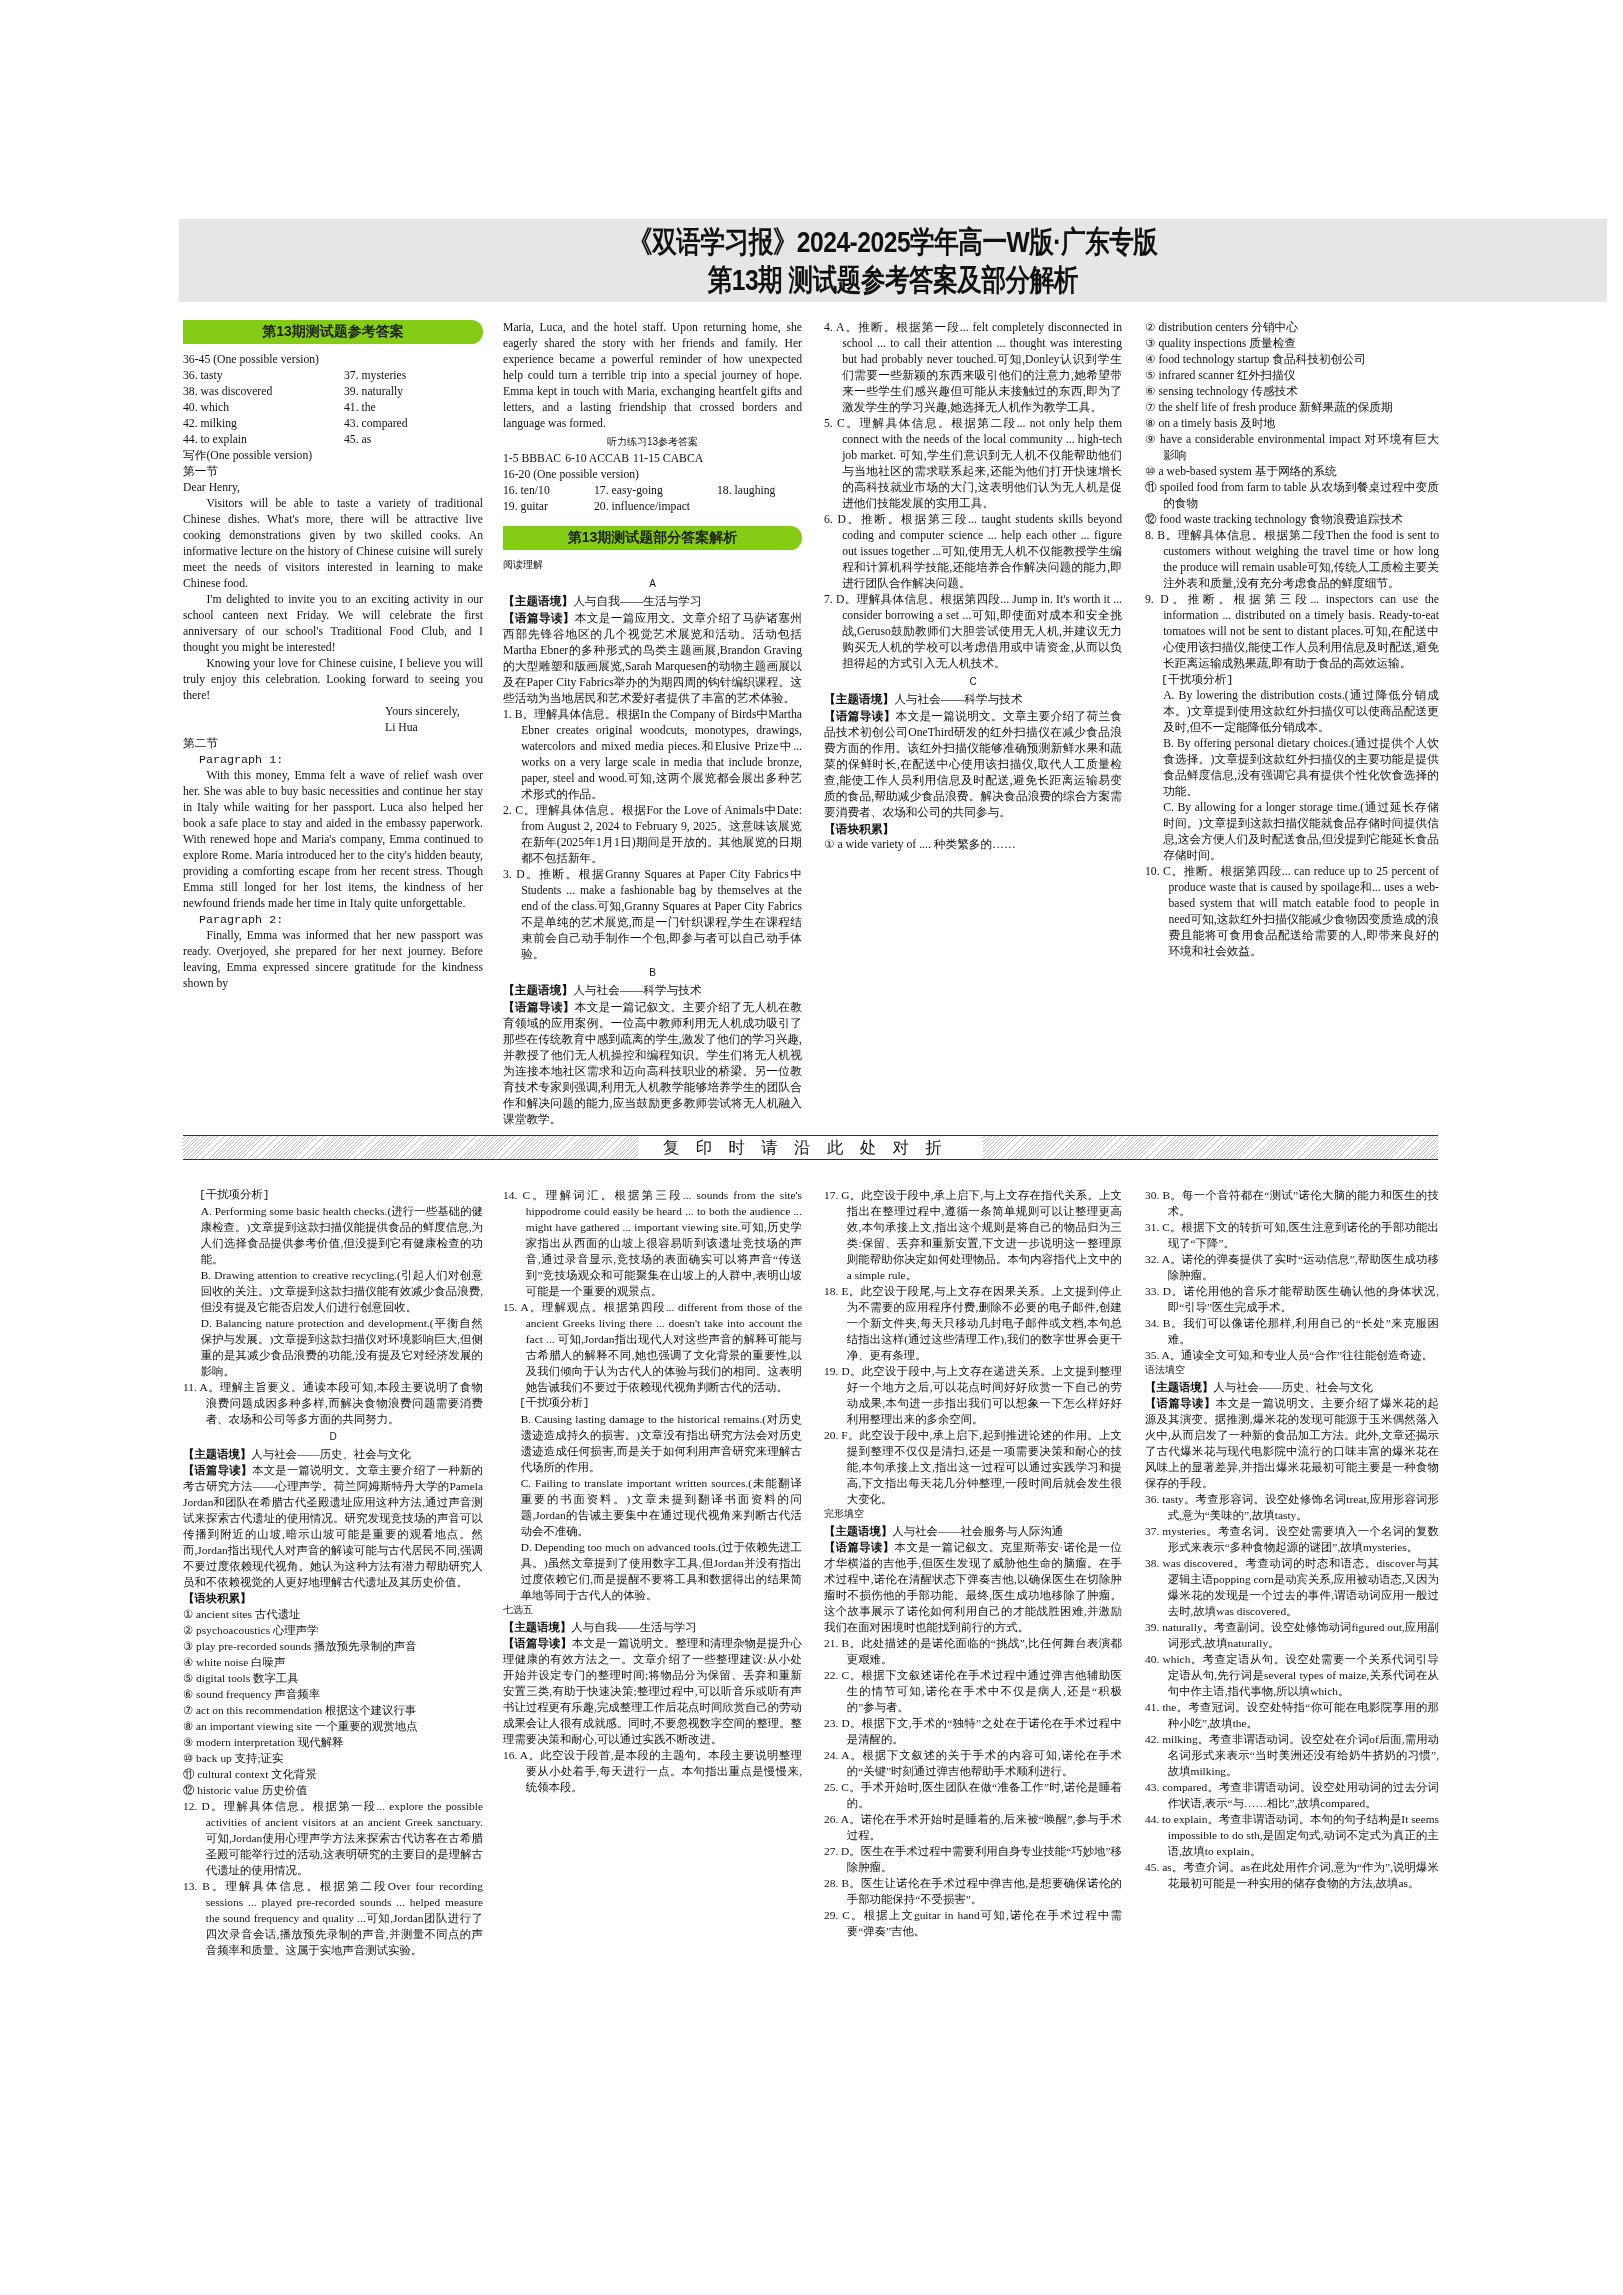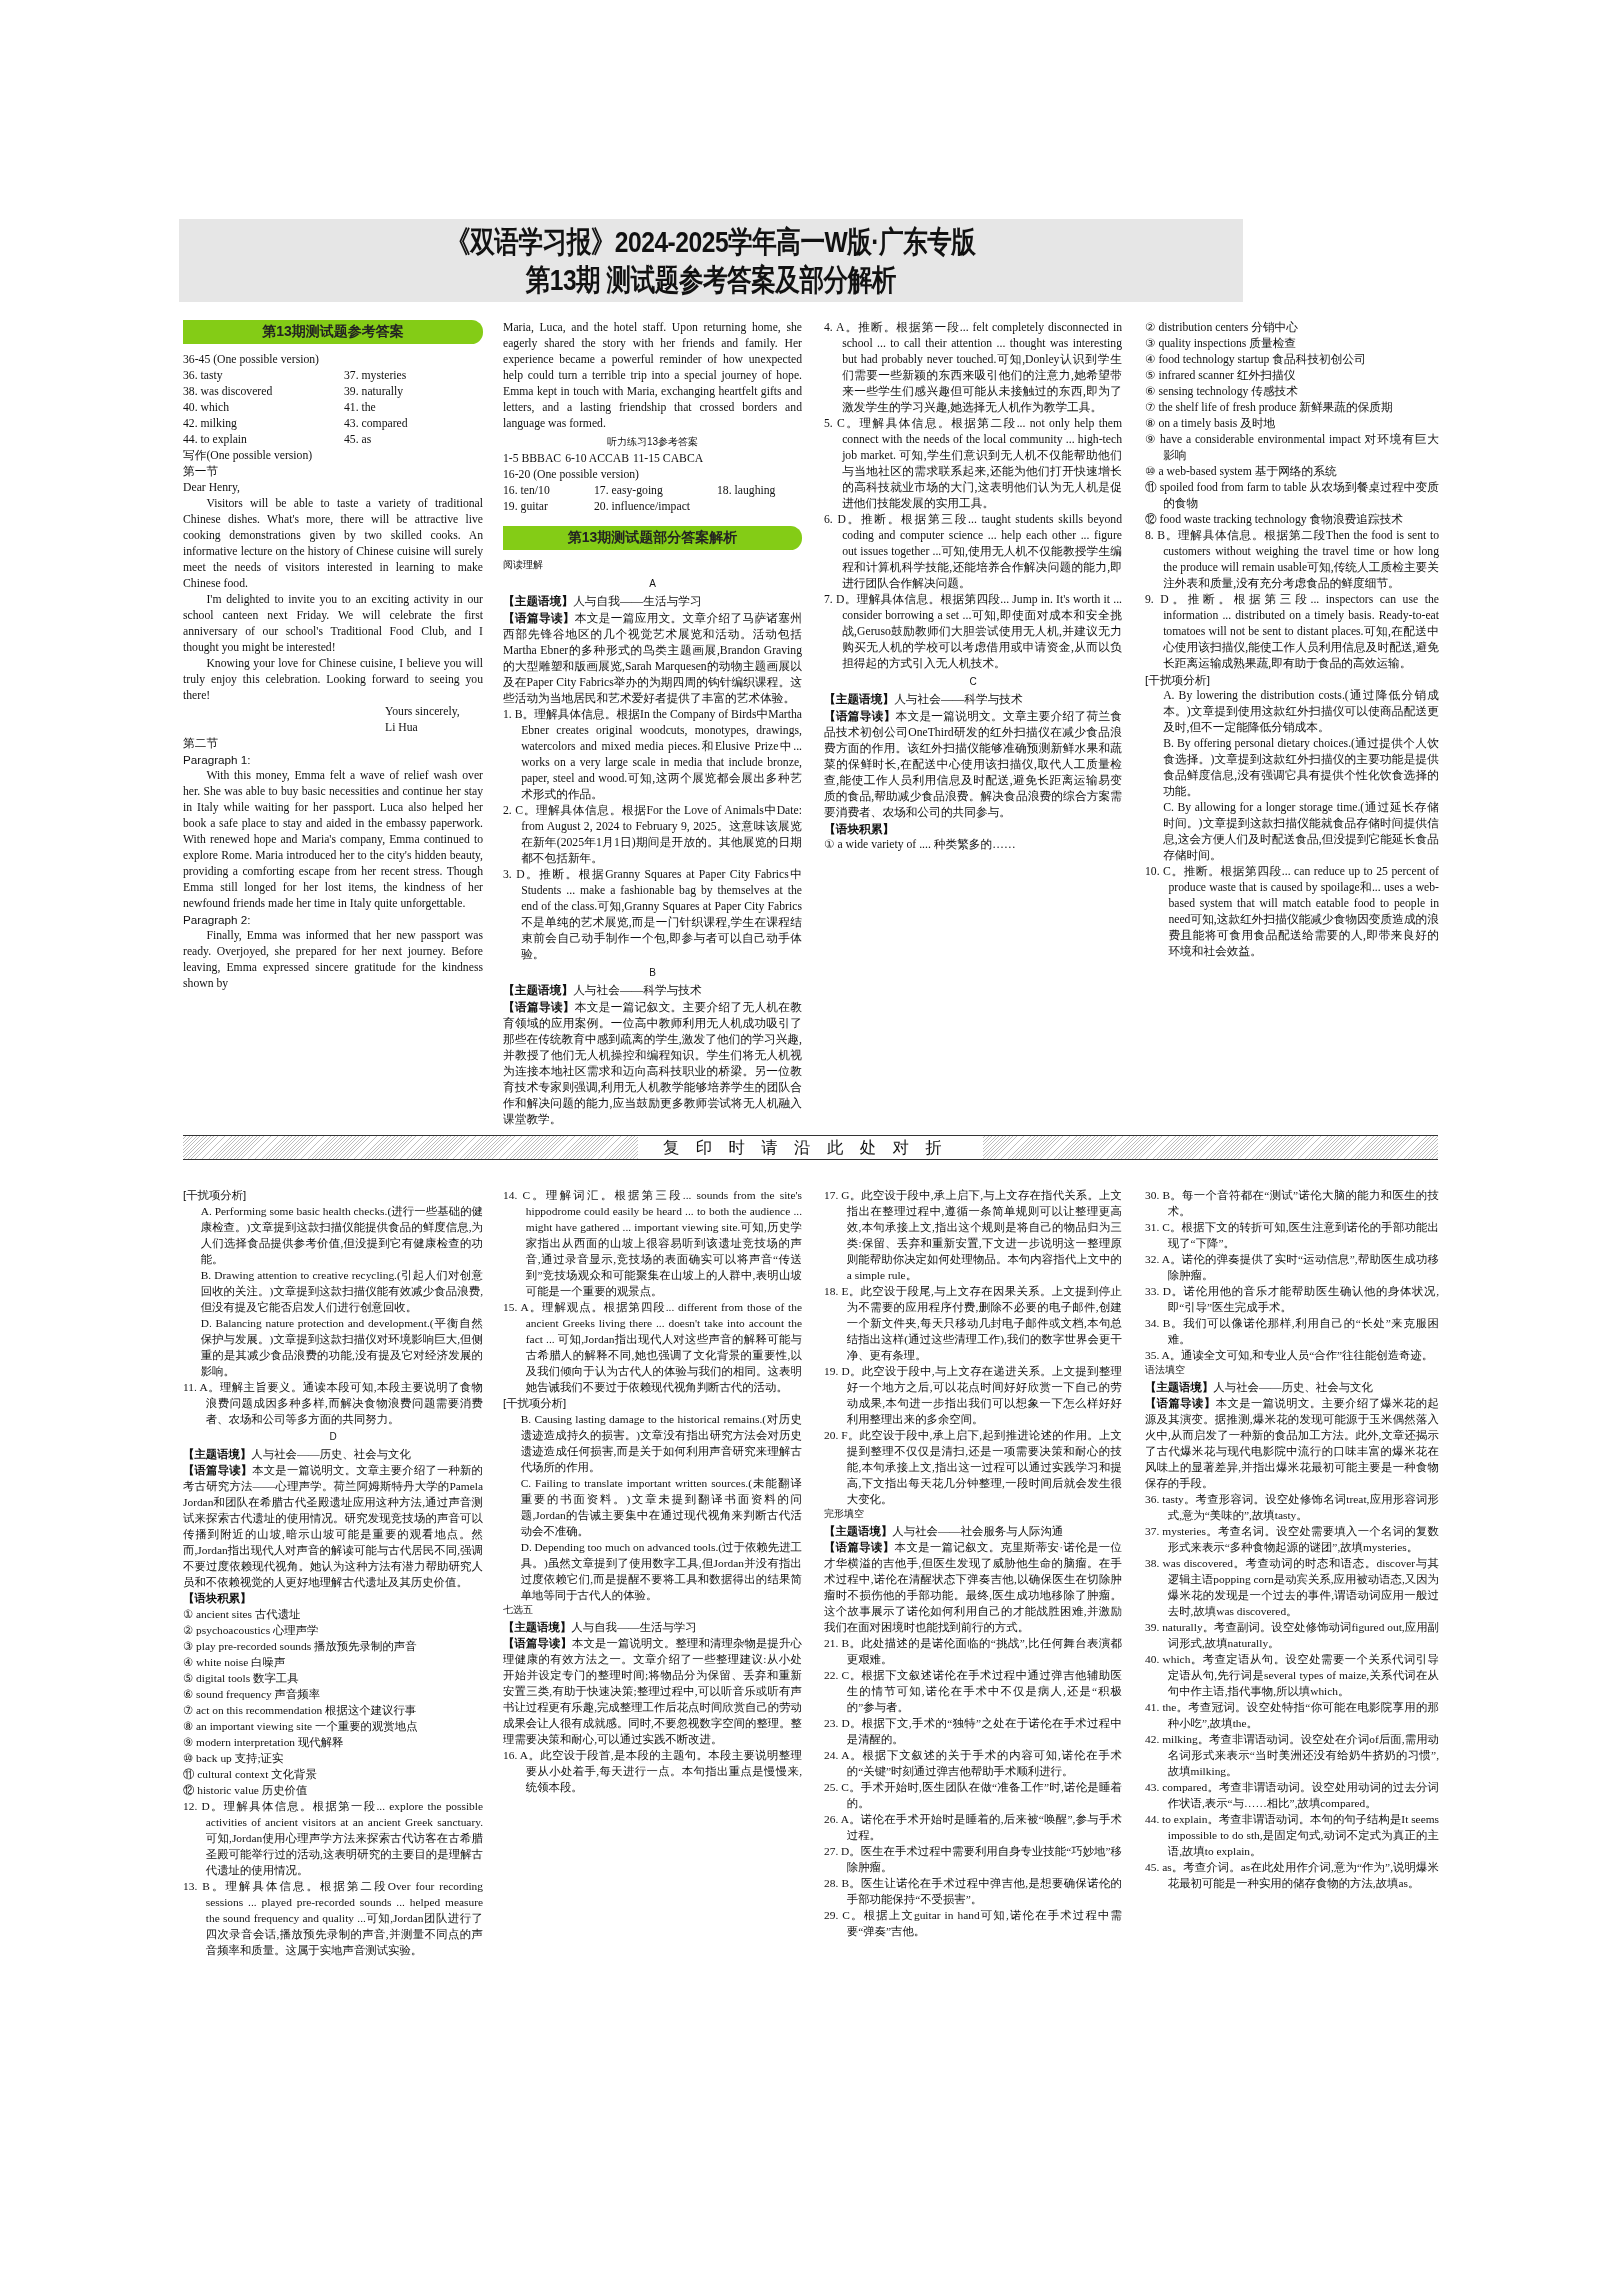--- a/index.html
+++ b/index.html
@@ -1,33 +1,33 @@
 <!DOCTYPE html>
 <html style="font-size:10px"><head>
 <meta charset="utf-8">
 <style>
   * { box-sizing: border-box; margin: 0; padding: 0; }
   html, body { width: 1623px; height: 2295px; background: #ffffff; }
   body { font-family: "Liberation Serif", "DejaVu Serif", serif; color: #111; position: relative; }
   .page { position: absolute; left: 0; top: 0; width: 1623px; height: 2295px; }
-  .header { position: absolute; left: 179px; top: 219px; width: 1064px; height: 83px; background: #e6e6e6;
+  .header { position: absolute; left: 179px; top: 219px; width: 1428px; height: 83px; background: #e6e6e6;
     display: flex; flex-direction: column; align-items: center; justify-content: center; }
   .header .t1, .header .t2 { font-family: "Liberation Sans", "DejaVu Sans", sans-serif; font-weight: bold;
     font-size: 30px; line-height: 38px; letter-spacing: -0.6px; transform: scaleX(0.82); color: #111; }
   .col { position: absolute; font-size: 11.7px; line-height: 16px; text-align: justify; }
   .c1 { left: 183px; width: 300px; }
   .c2 { left: 503px; width: 299px; }
   .c3 { left: 824px; width: 298px; }
   .c4 { left: 1145px; width: 294px; }
   .top { top: 320px; }
   .bot { top: 1187px; }
   .box-title { background: #84cc16; border-radius: 0 11.4px 11.4px 0; text-align: center; font-family: "Liberation Sans", "DejaVu Sans", sans-serif;
     font-size: 14px; line-height: 23px; height: 24px; margin-bottom: 7.6px; font-weight: bold; color: #222; }
   .ans-grid { display: grid; grid-template-columns: 161px 1fr; }
-  .sans { font-family: Liberation Sans, sans-serif; }
+  .sans { font-family: Liberation Mono, monospace; margin-left: 16px; }
   .indent { text-indent: 2em; }
   .hang { padding-left: 1.55em; text-indent: -1.55em; }
   .hang2 { padding-left: 2.0em; text-indent: -2.0em; }
   .sub { padding-left: 1.55em; }
   .tag { font-family: "Liberation Sans", "DejaVu Sans", sans-serif; font-weight: bold; }
   .sec { font-family: Liberation Mono, monospace; font-size: 10px; }
   .sectitle { font-family: "Liberation Sans", "DejaVu Sans", sans-serif; font-size: 10px; line-height: 19px; text-align: center; }
   .fold { position: absolute; left: 183px; top: 1135px; width: 1255px; height: 25px;
     border-top: 1.3px solid #333; border-bottom: 1.3px solid #333;
     background: repeating-linear-gradient(135deg, #ffffff 0px, #ffffff 1.9px, #bdbdbd 1.9px, #bdbdbd 2.5px);

